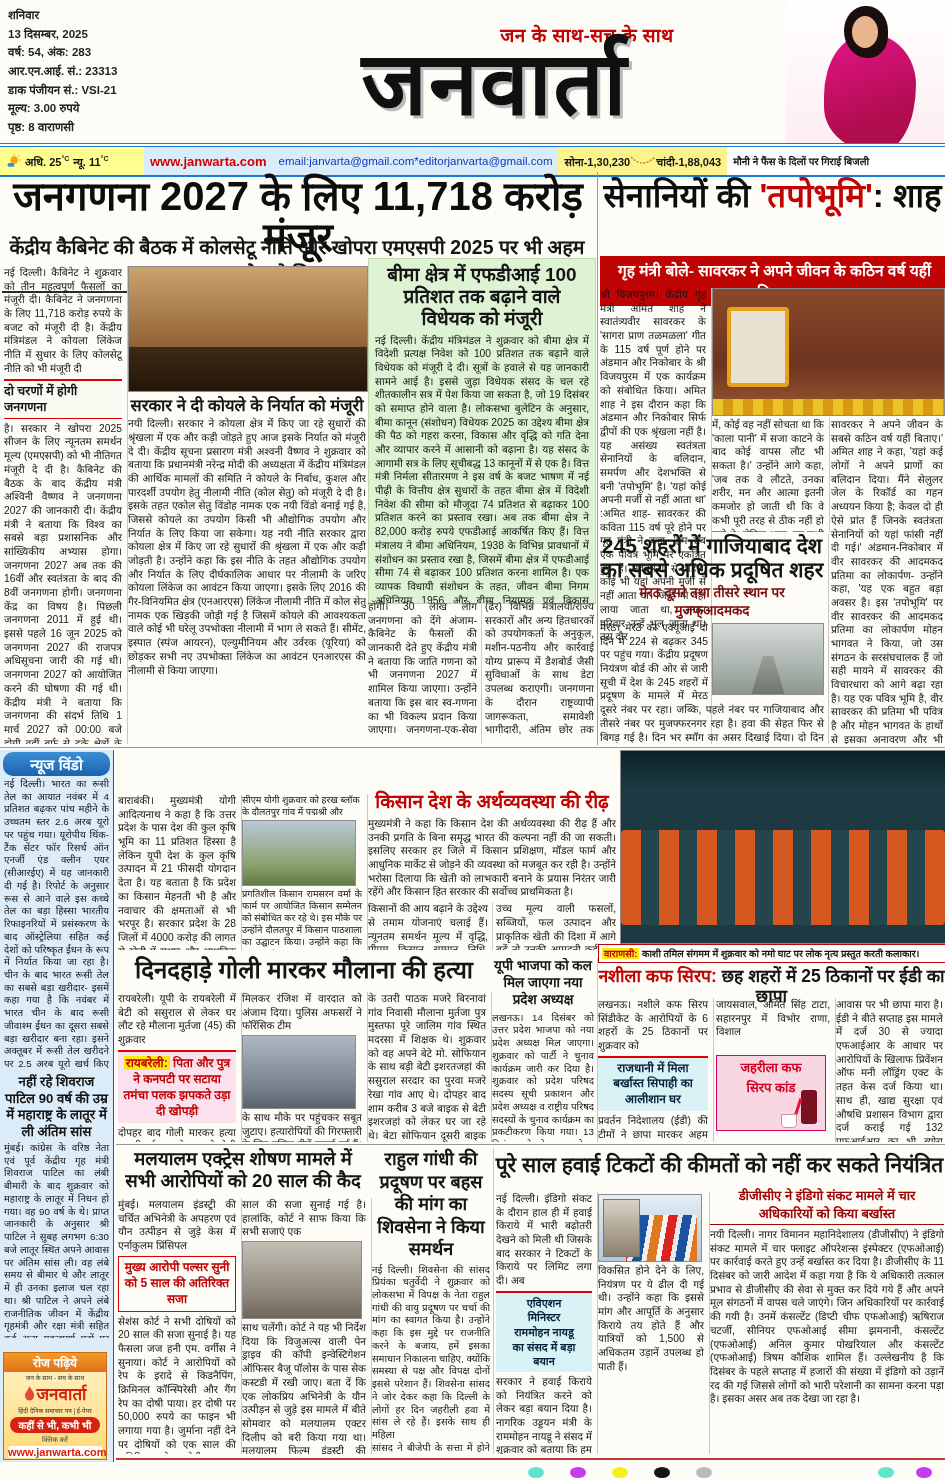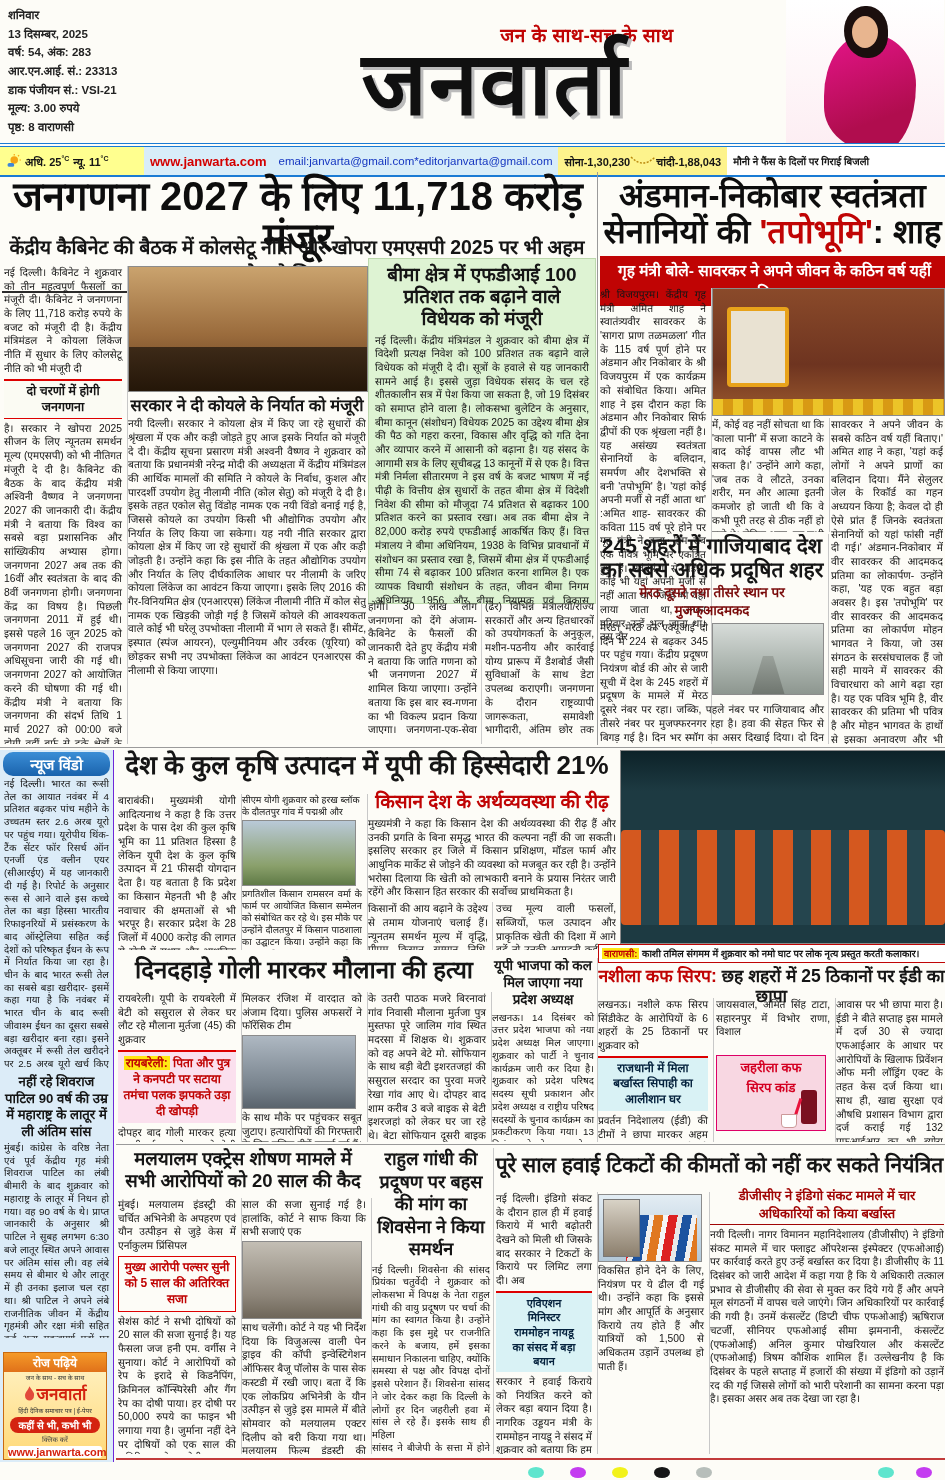--- a/index.html
+++ b/index.html
@@ -45,21 +45,21 @@
   .ph-police{background:linear-gradient(180deg,#aeb8c2 0%,#77828c 70%,#59636c 100%)}
   .ph-court{background:linear-gradient(180deg,#c3beb4 0%,#8e867a 70%,#6e6659 100%)}
   .ph-planes{background:linear-gradient(180deg,#e3edf4 0%,#b3c8d8 100%)}
   .tails{position:absolute;right:4px;bottom:0;width:70%;height:70%;background:repeating-linear-gradient(100deg,#d22 0 9px,#e8e8e8 9px 14px,#1c53a0 14px 23px,#f0f0f0 23px 28px,#e07820 28px 37px,#f5f5f5 37px 42px)}
   .minister{position:absolute;left:4px;bottom:4px;width:34%;height:85%;background:linear-gradient(180deg,#d8d2c6,#8c7f6d);border:1px solid #777}
   
   .h-main{font-size:40px;font-weight:800;line-height:1.03;color:#0d0d0d}
   .h-side{font-size:33px;font-weight:800;line-height:1.08;color:#0d0d0d}
   .h-sub{font-size:19.5px;font-weight:bold;border-bottom:2px solid #2b2b2b;padding-bottom:4px}
   .banner-red{background:#c00404;color:#fff;font-weight:bold;font-size:15.5px;text-align:center;padding:3px 2px}
-  .crosshead{border-top:2px solid #d00;border-bottom:1px solid #d00;font-weight:bold;font-size:12.5px;text-align:center;padding:2px 0;margin:3px 0;background:#fbfbf3}
+  .crosshead{border-top:2px solid #d00;border-bottom:1px solid #d00;font-weight:bold;font-size:12.5px;text-align:left;padding:2px 0;margin:3px 0;background:#fbfbf3}
   .greenbox{background:#def3d3;border:1px solid #bcd8ac;padding:5px 6px}
   .h-green{font-size:19px;font-weight:800;line-height:1.15;text-align:center}
   .h2a{font-size:16.5px;font-weight:800;text-align:center;line-height:1.1}
   .h-pol{font-size:21px;font-weight:800;line-height:1.12;text-align:center}
   .h-pol-sub{font-size:13.5px;font-weight:bold;color:#7a0b0b;text-align:center;margin:2px 0}
   .h-agri{font-size:26px;font-weight:800;text-align:center;line-height:1.05}
   .h-maulana{font-size:24px;font-weight:800;text-align:center}
   .h-band{font-size:17.5px;font-weight:800;line-height:1.15}
   .h-actress{font-size:18.5px;font-weight:800;text-align:center;line-height:1.2}
   .h-rahul{font-size:18px;font-weight:700;line-height:1.25;text-align:center}
@@ -160,21 +160,20 @@
 
   <div class="abs greenbox clip" style="left:368px;top:258px;width:214px;height:334px">
     <div class="h-green">बीमा क्षेत्र में एफडीआई 100 प्रतिशत तक बढ़ाने वाले विधेयक को मंजूरी</div>
     <div class="body10 j" style="margin-top:4px">नई दिल्ली। केंद्रीय मंत्रिमंडल ने शुक्रवार को बीमा क्षेत्र में विदेशी प्रत्यक्ष निवेश को 100 प्रतिशत तक बढ़ाने वाले विधेयक को मंजूरी दे दी। सूत्रों के हवाले से यह जानकारी सामने आई है। इससे जुड़ा विधेयक संसद के चल रहे शीतकालीन सत्र में पेश किया जा सकता है, जो 19 दिसंबर को समाप्त होने वाला है। लोकसभा बुलेटिन के अनुसार, बीमा कानून (संशोधन) विधेयक 2025 का उद्देश्य बीमा क्षेत्र की पैठ को गहरा करना, विकास और वृद्धि को गति देना और व्यापार करने में आसानी को बढ़ाना है। यह संसद के आगामी सत्र के लिए सूचीबद्ध 13 कानूनों में से एक है। वित्त मंत्री निर्मला सीतारमण ने इस वर्ष के बजट भाषण में नई पीढ़ी के वित्तीय क्षेत्र सुधारों के तहत बीमा क्षेत्र में विदेशी निवेश की सीमा को मौजूदा 74 प्रतिशत से बढ़ाकर 100 प्रतिशत करने का प्रस्ताव रखा। अब तक बीमा क्षेत्र ने 82,000 करोड़ रुपये एफडीआई आकर्षित किए हैं। वित्त मंत्रालय ने बीमा अधिनियम, 1938 के विभिन्न प्रावधानों में संशोधन का प्रस्ताव रखा है, जिसमें बीमा क्षेत्र में एफडीआई सीमा 74 से बढ़ाकर 100 प्रतिशत करना शामिल है। एक व्यापक विधायी संशोधन के तहत, जीवन बीमा निगम अधिनियम 1956 और बीमा नियामक एवं विकास प्राधिकरण अधिनियम 1999 में, बीमा अधिनियम 1938 के साथ-साथ संशोधन किया जाएगा। एलआईसी अधिनियम में किए गए परिवर्तनों में से एक में एलआईसी को अपने कर्मचारियों और एजेंटों से संबंधित नियम बनाने की शक्ति प्रदान करना शामिल है। प्रस्तावित संशोधन मुख्य रूप से पॉलिसीधारकों के हितों को बढ़ावा देने, उनकी सुरक्षा बढ़ाने और बीमा बाजार में अतिरिक्त खिलाड़ियों के प्रवेश को सुगम बनाने पर केंद्रित है, जिससे आर्थिक विकास और रोजगार सृजन को गति मिलेगी। इस तरह के बदलाव बीमा उद्योग की कार्यकुशलता बढ़ाने, व्यापार करने में आसानी लाने और बीमा की पहुंच बढ़ाने में मदद करेंगे, ताकि 2047 तक 'सभी के लिए बीमा' के लक्ष्य को प्राप्त किया जा सके।</div>
   </div>
   <div class="abs body10 j clip" style="left:368px;top:600px;width:226px;height:144px;column-count:2;column-gap:8px;column-rule:1px solid #ccc">होगी। 30 लाख लोग जनगणना को देंगे अंजाम- कैबिनेट के फैसलों की जानकारी देते हुए केंद्रीय मंत्री ने बताया कि जाति गणना को भी जनगणना 2027 में शामिल किया जाएगा। उन्होंने बताया कि इस बार स्व-गणना का भी विकल्प प्रदान किया जाएगा। जनगणना-एक-सेवा (ढेर) विभिन्न मंत्रालयों/राज्य सरकारों और अन्य हितधारकों को उपयोगकर्ता के अनुकूल, मशीन-पठनीय और कार्रवाई योग्य प्रारूप में डैशबोर्ड जैसी सुविधाओं के साथ डेटा उपलब्ध कराएगी। जनगणना के दौरान राष्ट्रव्यापी जागरूकता, समावेशी भागीदारी, अंतिम छोर तक जुड़ाव और जमीनी कार्यों के समर्थन के लिए लक्षित और व्यापक प्रचार अभियान चलाया जाएगा। इस कार्य में लगभग 30 लाख जमीनी कार्यकर्ता शामिल होंगे और 1.02 करोड़ मानव-दिवस का रोजगार सृजित होगा।</div>
 
   <div class="abs" style="left:597px;top:172px;width:1px;height:573px;background:#9a9a9a"></div>
 
   <div class="abs h-side ctr" style="left:602px;top:178px;width:341px">
-    <div>अंडमान-निकोबार स्वतंत्रता</div>
     <div><span>सेनानियों की </span><span class="red">'तपोभूमि'</span><span>: शाह</span></div>
   </div>
   <div class="abs banner-red" style="left:600px;top:256px;width:345px">गृह मंत्री बोले- सावरकर ने अपने जीवन के कठिन वर्ष यहीं बिताए</div>
   <div class="abs body10 j clip vr" style="left:600px;top:288px;width:106px;height:456px">श्री विजयपुरम। केंद्रीय गृह मंत्री अमित शाह ने स्वातंत्र्यवीर सावरकर के 'सागरा प्राण तळमळला' गीत के 115 वर्ष पूर्ण होने पर अंडमान और निकोबार के श्री विजयपुरम में एक कार्यक्रम को संबोधित किया। अमित शाह ने इस दौरान कहा कि अंडमान और निकोबार सिर्फ द्वीपों की एक श्रृंखला नहीं है। यह असंख्य स्वतंत्रता सेनानियों के बलिदान, समर्पण और देशभक्ति से बनी 'तपोभूमि' है। 'यहां कोई अपनी मर्जी से नहीं आता था' :अमित शाह- सावरकर की कविता 115 वर्ष पूरे होने पर गृह मंत्री ने कहा, 'हम सब एक पवित्र भूमि पर एकत्रित हुए हैं। स्वतंत्रता से पहले, कोई भी यहां अपनी मर्जी से नहीं आता था। जिन्हें भी यहां लाया जाता था, उनका परिवार उन्हें भूल जाता था। उस दौर</div>
   <div class="ph ph-shah" style="left:712px;top:288px;width:231px;height:126px">
     <div class="garland"></div>
     <div class="flowers"></div>
   </div>
   <div class="abs body10 j clip vr" style="left:712px;top:418px;width:112px;height:114px">में, कोई वह नहीं सोचता था कि 'काला पानी' में सजा काटने के बाद कोई वापस लौट भी सकता है।' उन्होंने आगे कहा, 'जब तक वे लौटते, उनका शरीर, मन और आत्मा इतनी कमजोर हो जाती थी कि वे कभी पूरी तरह से ठीक नहीं हो पाते थे। लेकिन आज, यह सभी भारतीयों के लिए एक तीर्थस्थल है क्योंकि वीर</div>
   <div class="abs body10 j clip" style="left:831px;top:418px;width:112px;height:326px">
@@ -209,21 +208,20 @@
         <span>जनवार्ता</span>
       </div>
       <div class="promo-tag">हिंदी दैनिक समाचार पत्र | ई-पेपर</div>
       <div class="promo-pill">कहीं से भी, कभी भी</div>
       <div class="promo-click">क्लिक करें</div>
       <div class="promo-site">www.janwarta.com</div>
     </div>
 
   </div>
 
-  <div class="abs h-agri" style="left:118px;top:752px;width:498px">देश के कुल कृषि उत्पादन में यूपी की हिस्सेदारी 21%</div>
   <div class="abs body10 j clip vr" style="left:118px;top:794px;width:118px;height:156px">
     <span>बाराबंकी। मुख्यमंत्री योगी आदित्यनाथ ने कहा है कि उत्तर प्रदेश के पास देश की कुल कृषि भूमि का 11 प्रतिशत हिस्सा है लेकिन यूपी देश</span>
     <span>के कुल कृषि उत्पादन में 21 फीसदी योगदान देता है। यह बताता है कि प्रदेश का किसान मेहनती भी है और नवाचार की क्षमताओं से भी भरपूर है। सरकार प्रदेश के 28 जिलों में 4000 करोड़ की लागत से खेती में सुधार और आधुनिक तकनीक को बढ़ावा देने के लिए विशेष प्रयास कर रही है।</span>
   </div>
   <div class="abs clip vr" style="left:242px;top:794px;width:120px;height:156px">
     <div class="body9" style="font-size:9.3px">सीएम योगी शुक्रवार को हरख ब्लॉक के दौलतपुर गांव में पद्मश्री और</div>
     <div class="ph ph-yogi" style="position:relative;width:112px;height:64px;margin:2px 0"></div>
     <div class="body9 j" style="font-size:9.3px">प्रगतिशील किसान रामसरन वर्मा के फार्म पर आयोजित किसान सम्मेलन को संबोधित कर रहे थे। इस मौके पर उन्होंने दौलतपुर में किसान पाठशाला का उद्घाटन किया। उन्होंने कहा कि भाजपा की डबल इंजन सरकार ने</div>
   </div>
   <div class="abs clip" style="left:368px;top:788px;width:248px;height:162px">

